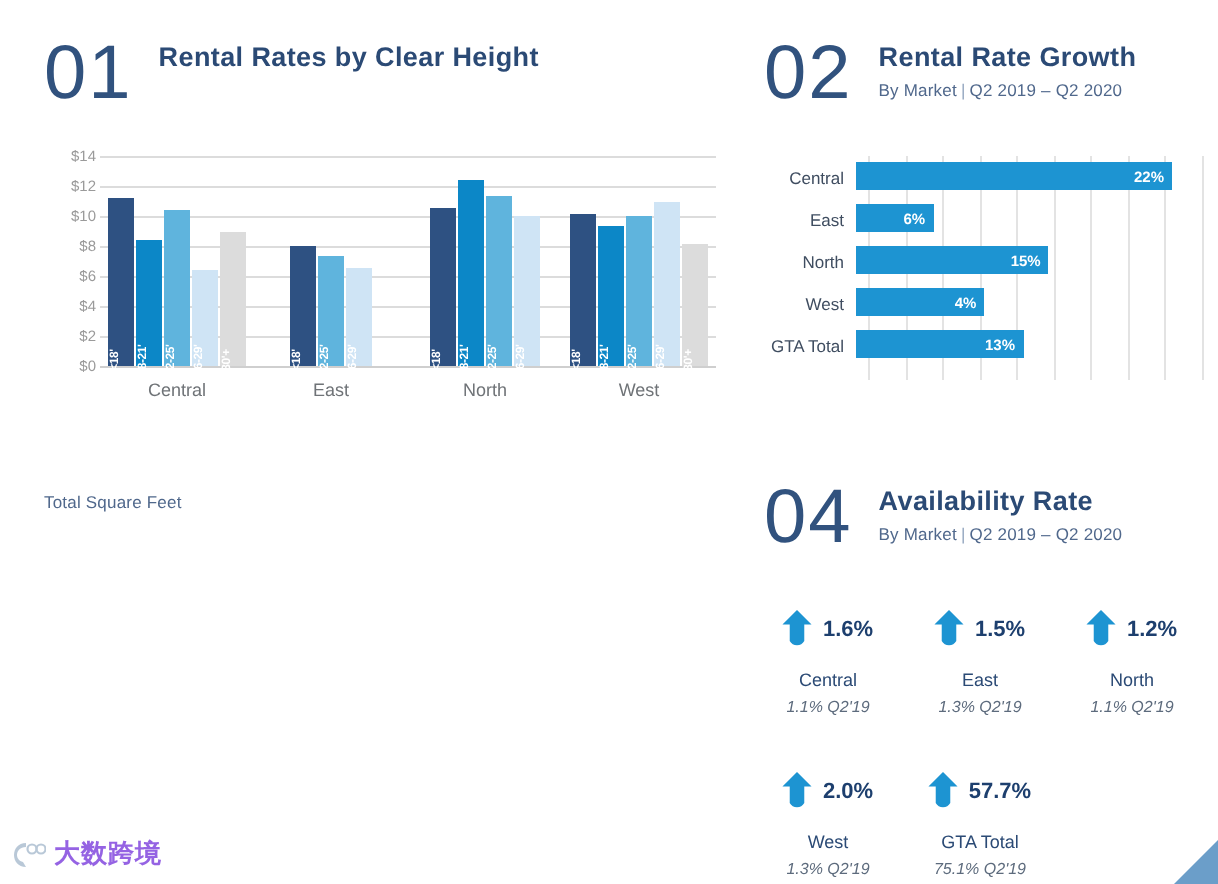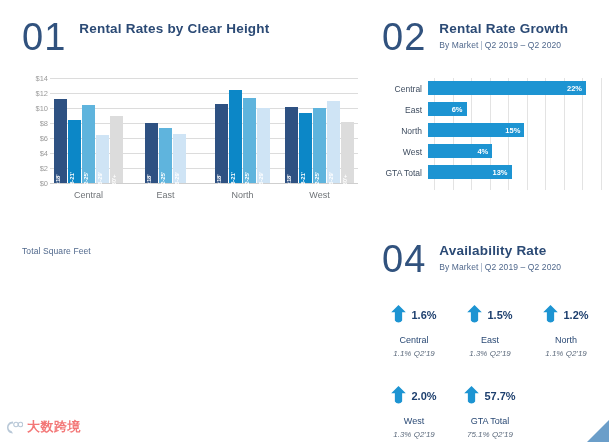--- a/index.html
+++ b/index.html
@@ -109,21 +109,21 @@
 
   
   #watermark {
     position: absolute; left: 6px; bottom: 6px;
     display: flex; align-items: center; gap: 4px; opacity: .72;
   }
   #wm-logo {
     width: 17px; height: 15px;
   }
   #wm-text {
-    font-size: 13px; font-weight: bold; color: #ef4444;
+    font-size: 13px; font-weight: bold; color: #6d28d9;
     letter-spacing: .5px; font-family: "DejaVu Sans", sans-serif;
   }
   #corner-fold {
     position: absolute; right: 0; bottom: 0;
     width: 0; height: 0;
     border-left: 22px solid transparent;
     border-bottom: 22px solid #6b9ec9;
   }
 </style>
 </head>

